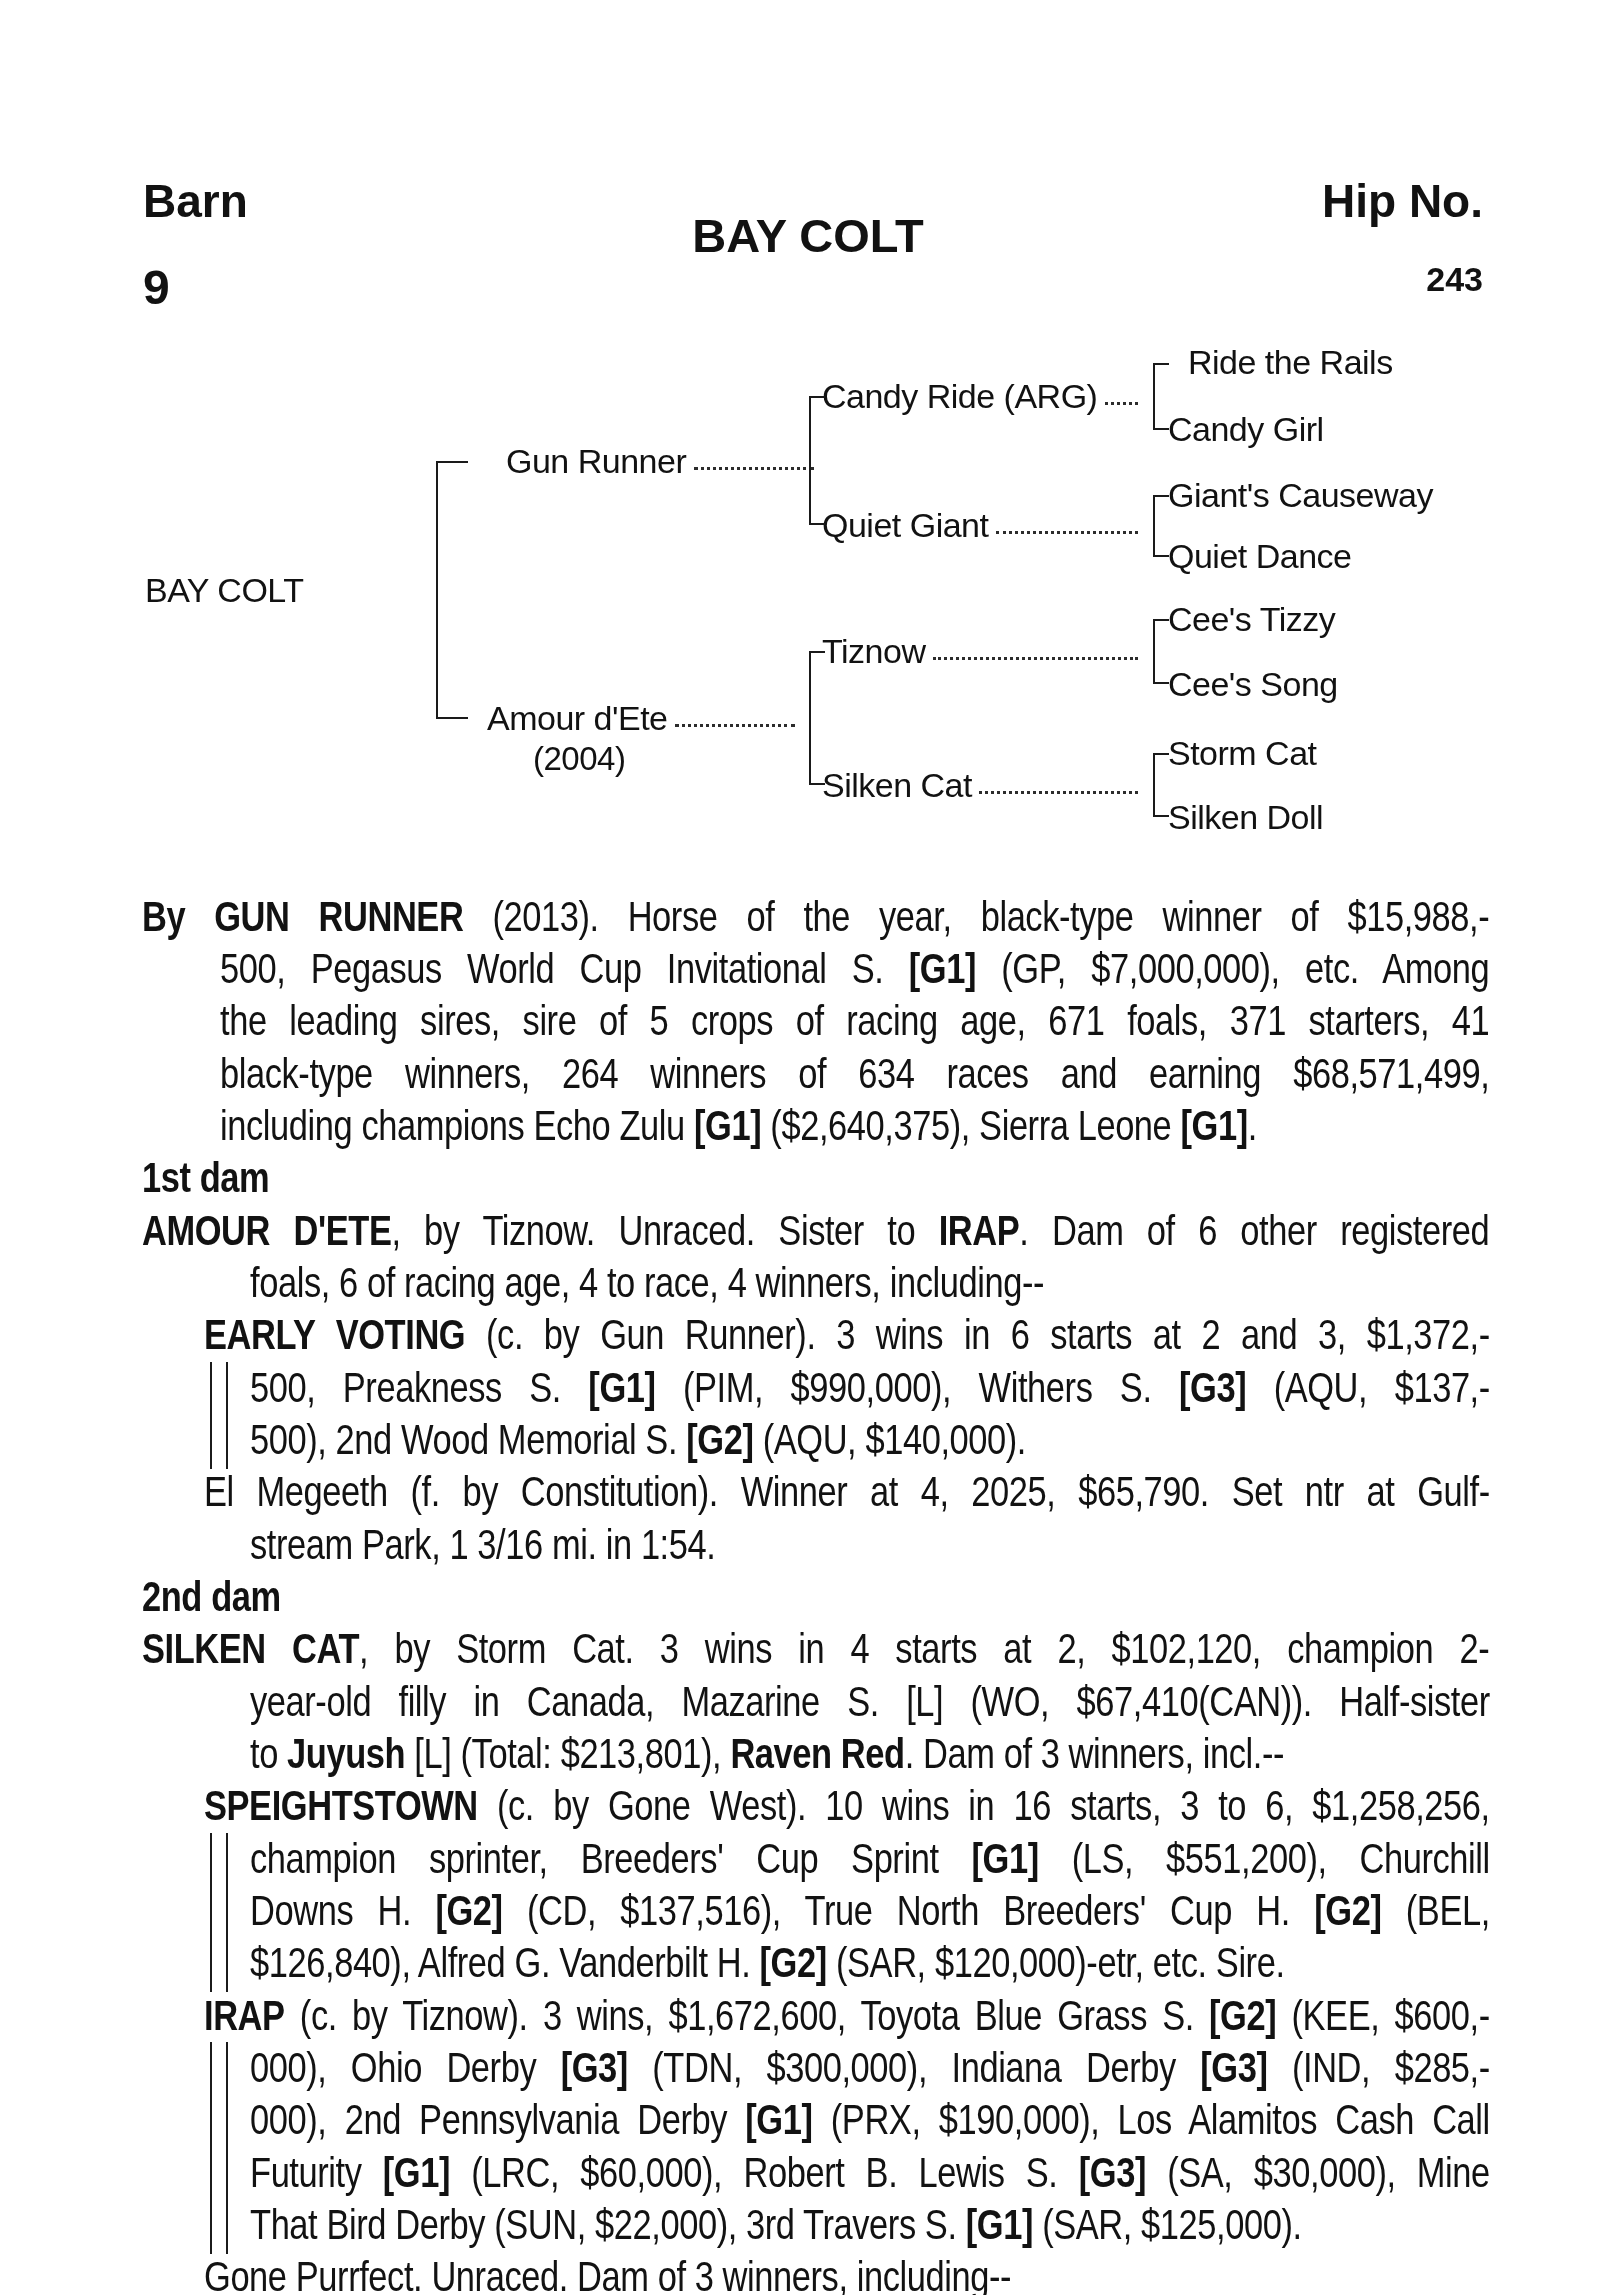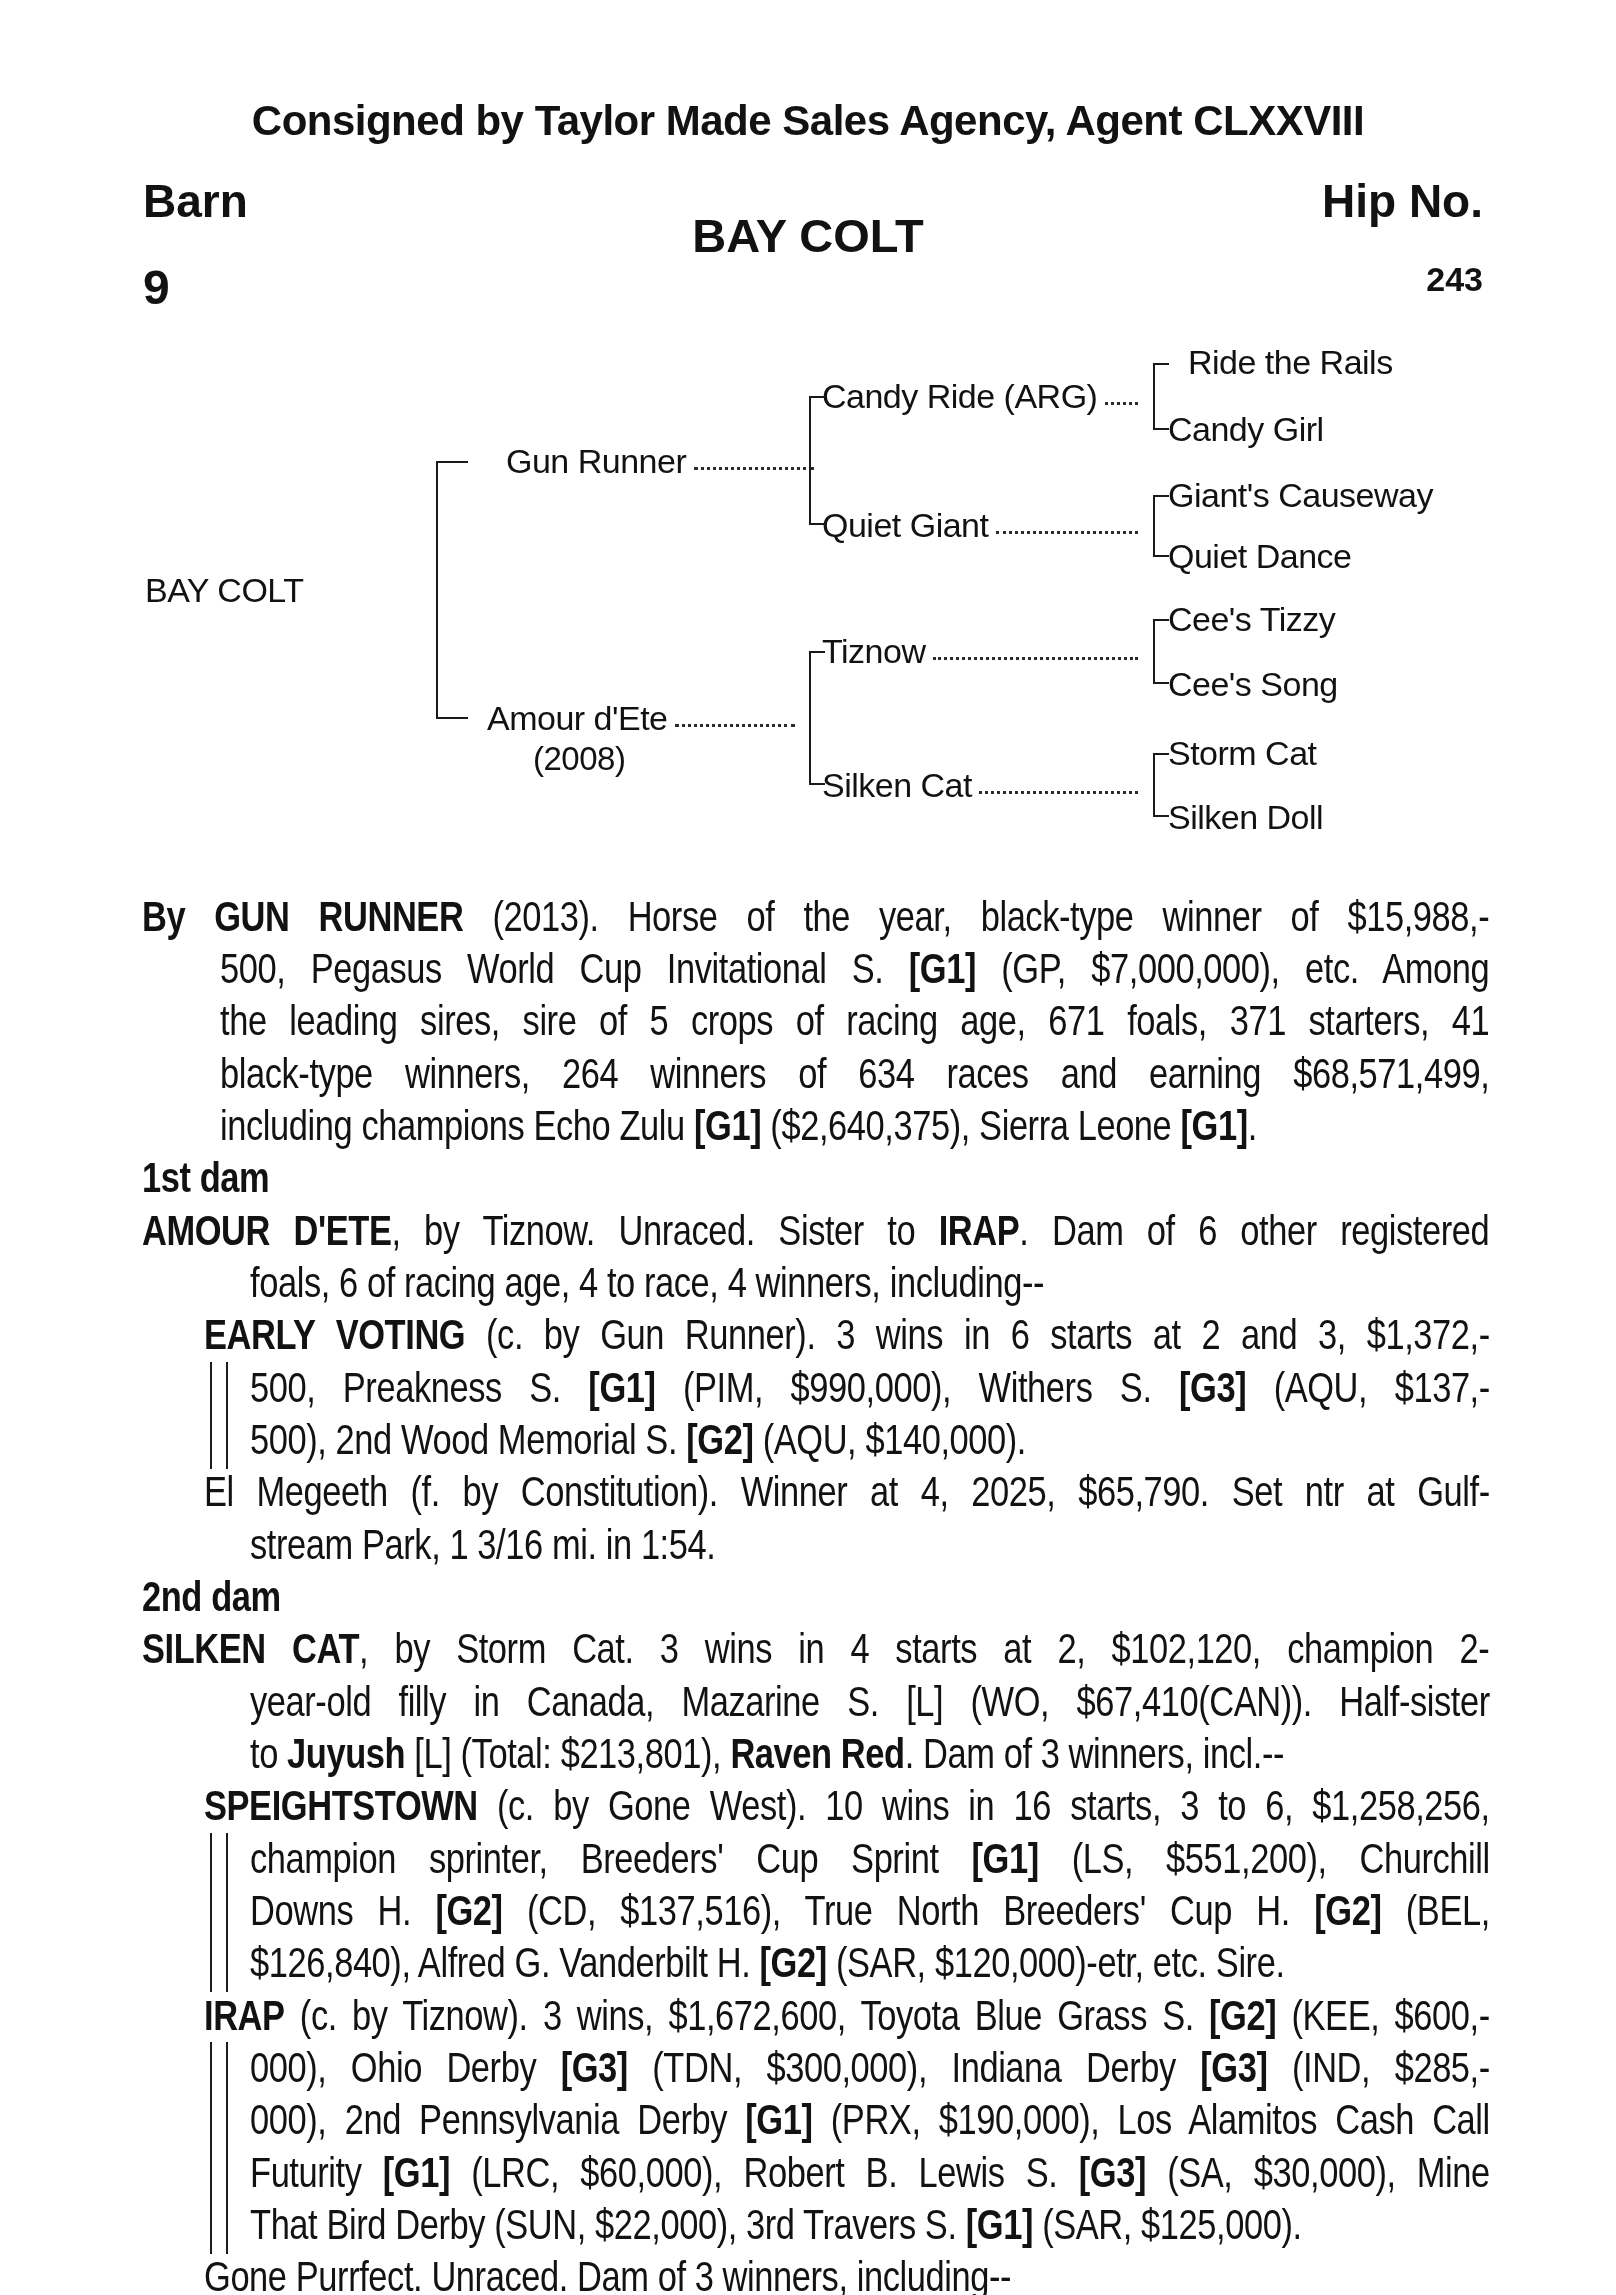--- a/index.html
+++ b/index.html
@@ -29,40 +29,39 @@
   .bline { position:absolute; height:52px; line-height:52px; font-size:42px; letter-spacing:-0.5px;
            white-space:pre; transform-origin:0 0; }
   .bline .b { font-weight:bold; }
   .bline.just { text-align:justify; text-align-last:justify; }
   .rule { position:absolute; width:2.3px; background:#1b1b1b; }
 </style>
 </head>
 <body>
 
 <div class="page">
-  <div class="consigned">Consigned by Taylor Made Sales Agency, Agent CLXXVIII</div>
   <div class="barn-label">Barn</div>
   <div class="barn-num">9</div>
   <div class="hip-label">Hip No.</div>
   <div class="hip-num">243</div>
   <div class="title">BAY COLT</div>
 
   <div id="pedigree">
       <div class="ped-row" style="left: 145px; top: 570px;">
         <span class="nm">BAY COLT</span>
       </div>
       <div class="ped-row" style="left: 506px; top: 441px; width: 312px;">
         <span class="nm">Gun Runner</span>
         <span class="lead"></span>
       </div>
       <div class="ped-row" style="left: 487px; top: 698px; width: 312px;">
         <span class="nm">Amour d'Ete</span>
         <span class="lead"></span>
       </div>
-      <div class="ped-year" style="left: 533px; top: 739px;">(2008)</div>
+      <div class="ped-year" style="left: 533px; top: 739px;">(2004)</div>
       <div class="ped-row" style="left: 822px; top: 376px; width: 320px;">
         <span class="nm">Candy Ride (ARG)</span>
         <span class="lead"></span>
       </div>
       <div class="ped-row" style="left: 822px; top: 505px; width: 320px;">
         <span class="nm">Quiet Giant</span>
         <span class="lead"></span>
       </div>
       <div class="ped-row" style="left: 822px; top: 631px; width: 320px;">
         <span class="nm">Tiznow</span>

